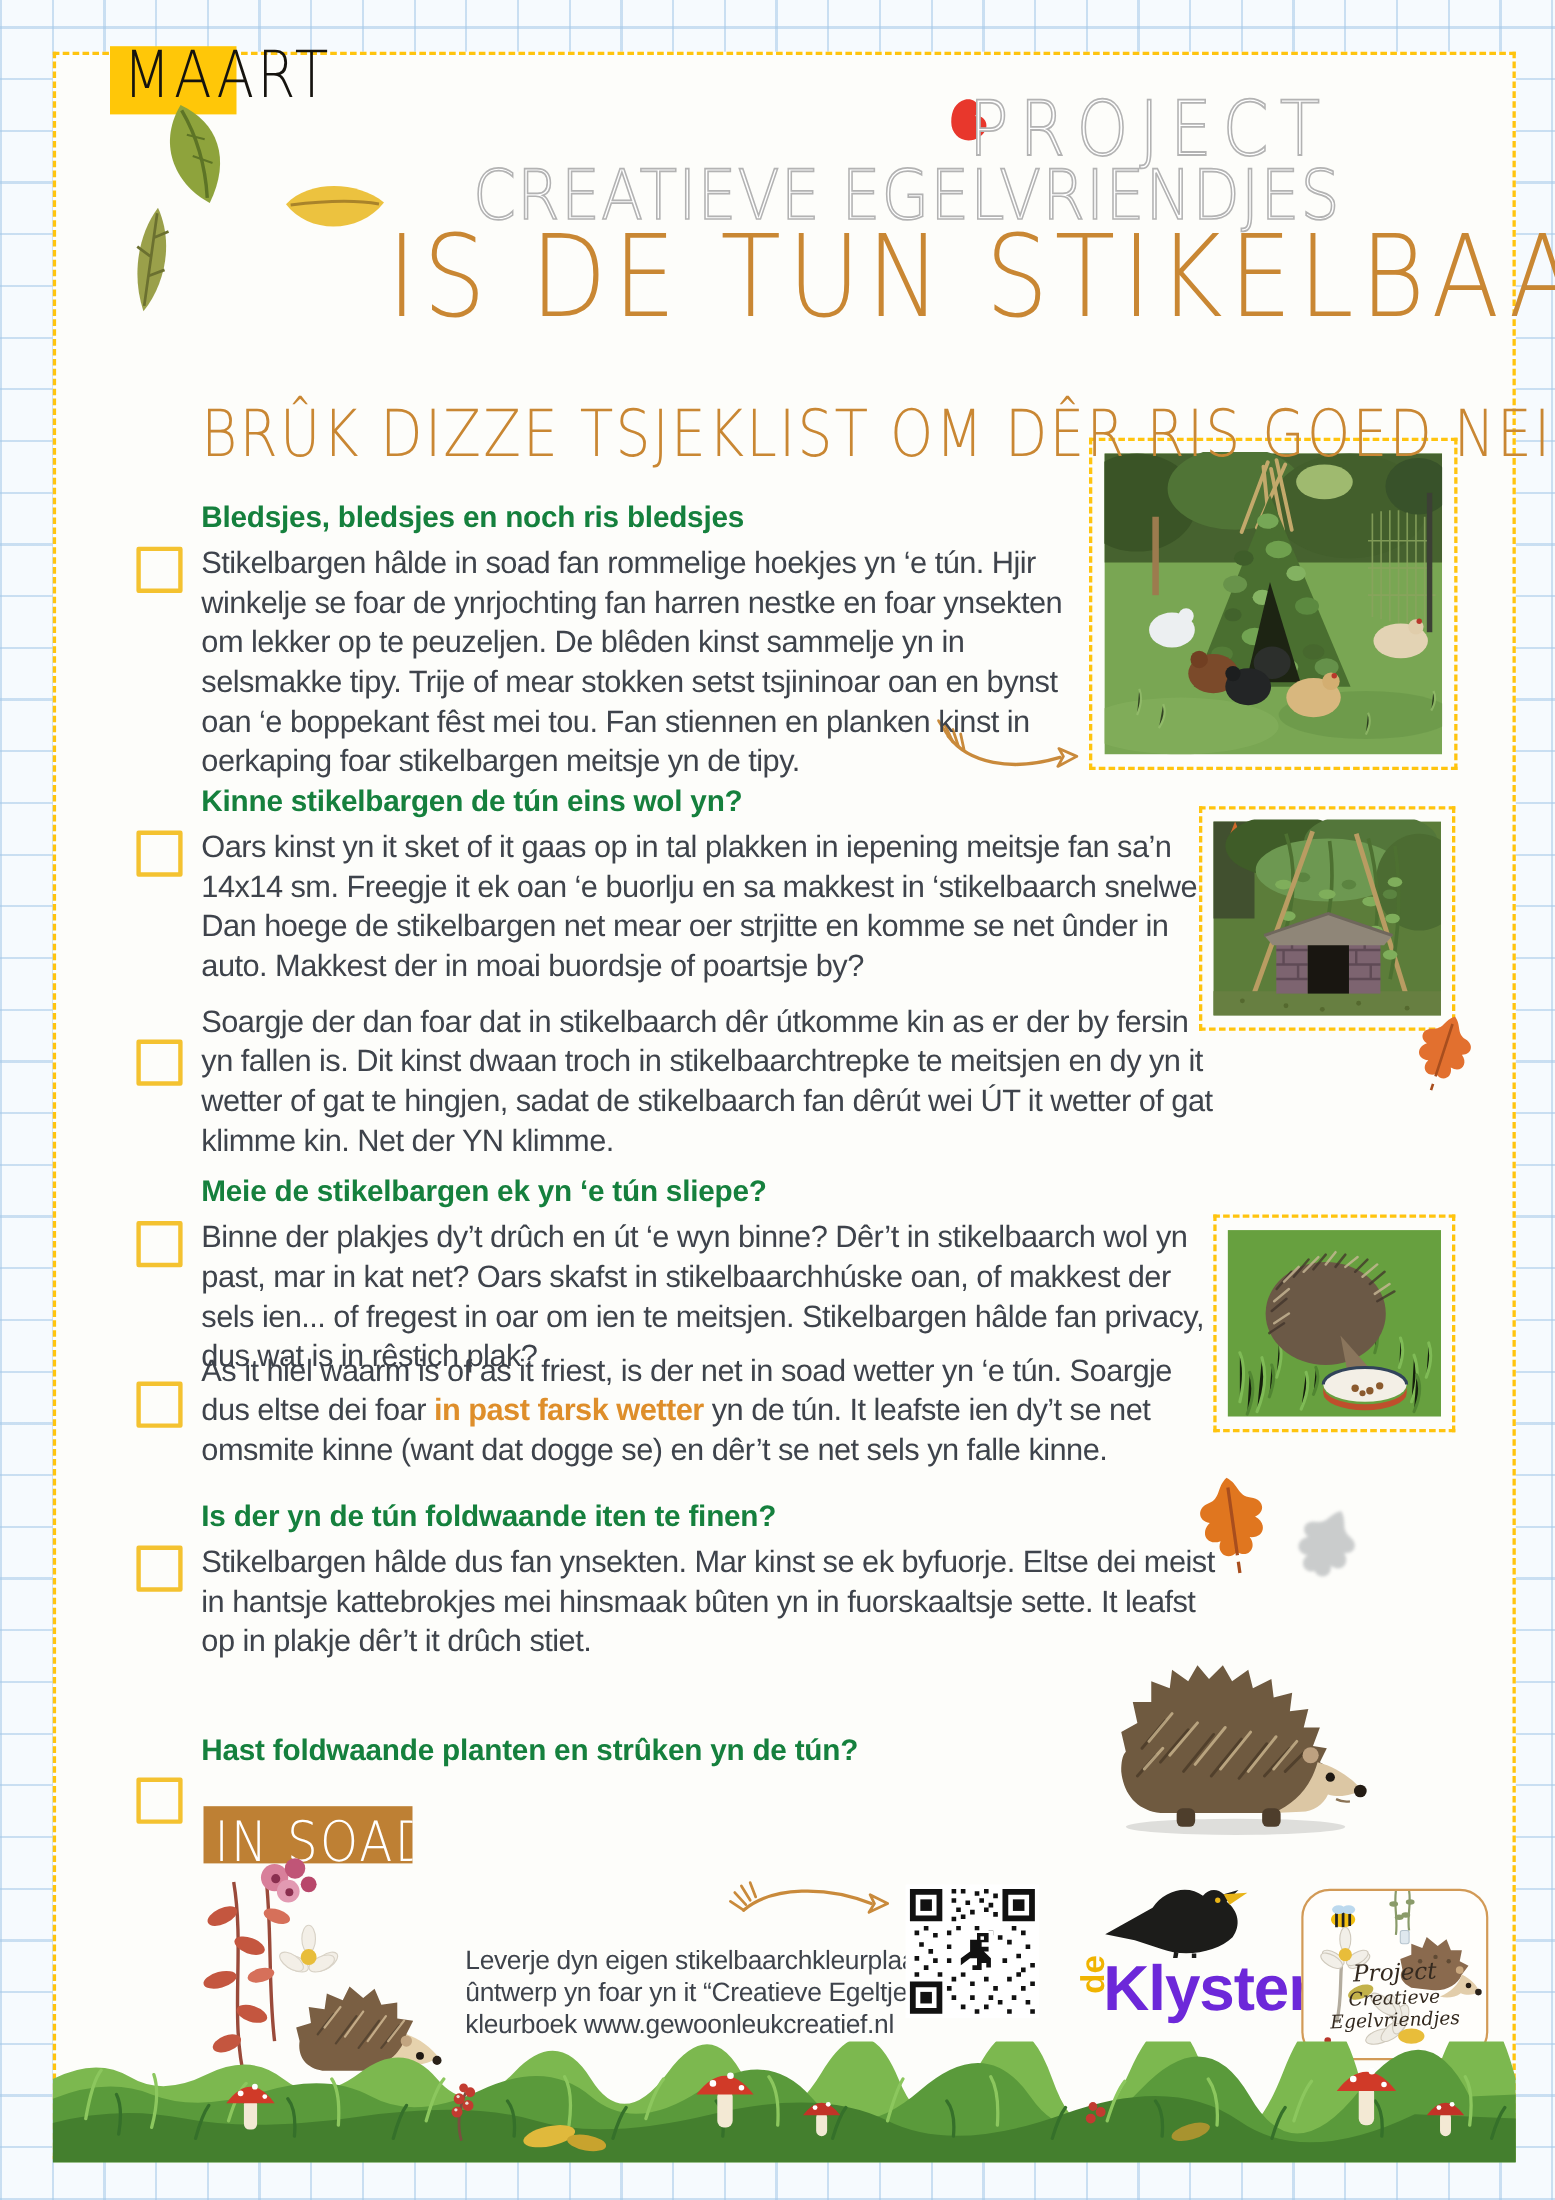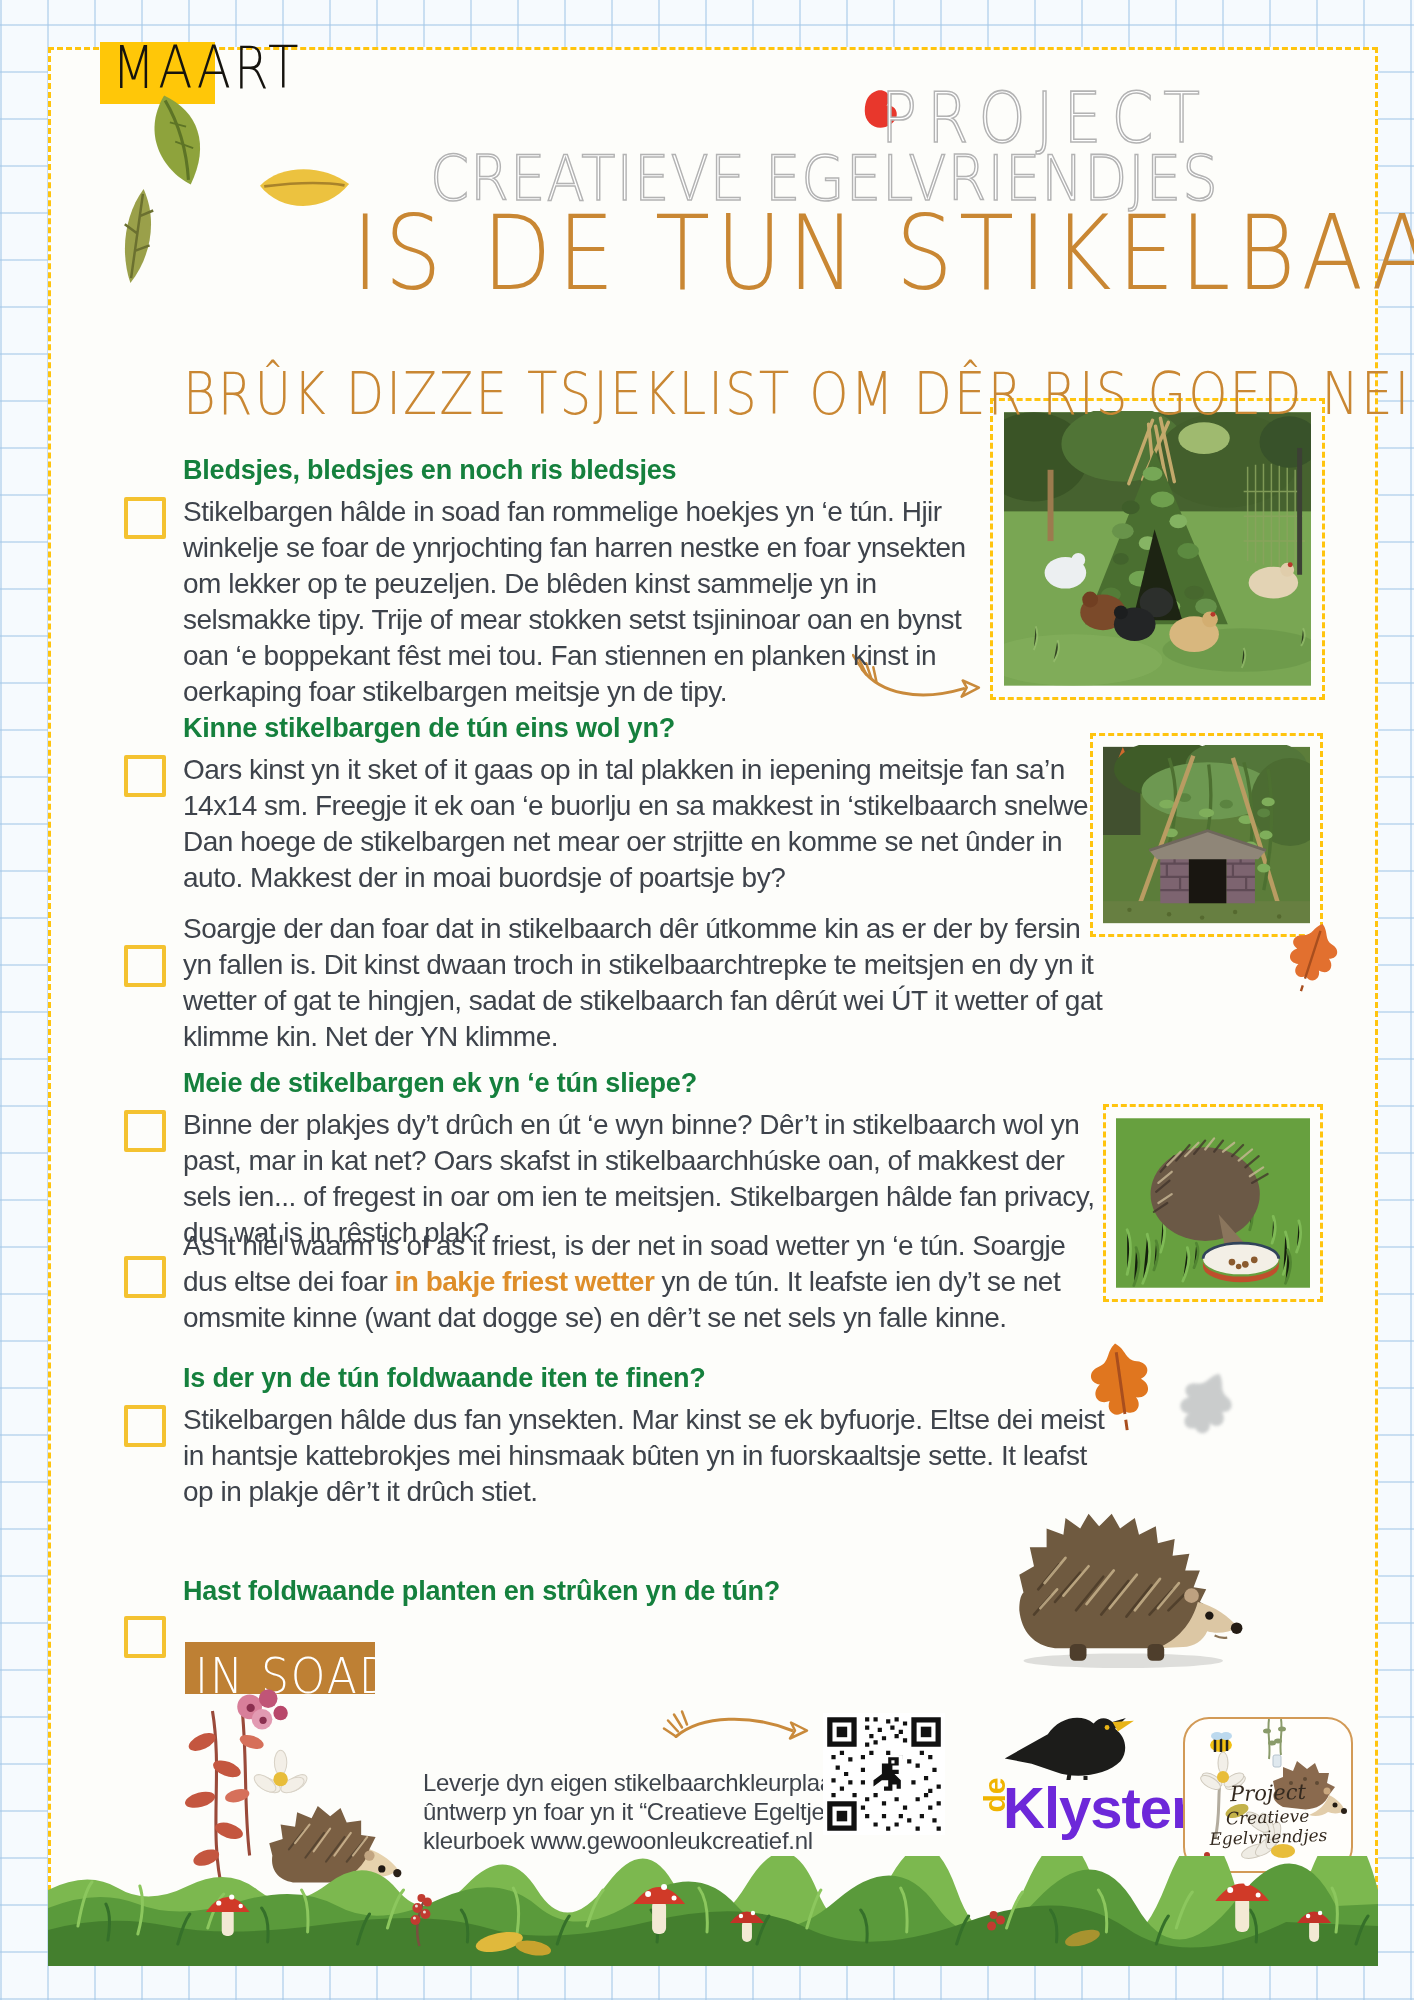--- a/index.html
+++ b/index.html
@@ -295,21 +295,21 @@
 </div>
 
 <div class="sec w930" style="top:1068px;">
   <div class="check" style="top:42px;"></div>
   <h3>Meie de stikelbargen ek yn ‘e tún sliepe?</h3>
   <p>Binne der plakjes dy’t drûch en út ‘e wyn binne? Dêr’t in stikelbaarch wol yn past, mar in kat net? Oars skafst in stikelbaarchhúske oan, of makkest der sels ien... of fregest in oar om ien te meitsjen. Stikelbargen hâlde fan privacy, dus wat is in rêstich plak?</p>
 </div>
 
 <div class="sec w930" style="top:1228px;">
   <div class="check" style="top:28px;"></div>
-  <p style="margin-top:0;"><span>As it hiel waarm is of as it friest, is der net in soad wetter yn ‘e tún. Soargje dus eltse dei foar </span><b>in bakje friest wetter</b><span> yn de tún. It leafste ien dy’t se net omsmite kinne (want dat dogge se) en dêr’t se net sels yn falle kinne.</span></p>
+  <p style="margin-top:0;"><span>As it hiel waarm is of as it friest, is der net in soad wetter yn ‘e tún. Soargje dus eltse dei foar </span><b>in past farsk wetter</b><span> yn de tún. It leafste ien dy’t se net omsmite kinne (want dat dogge se) en dêr’t se net sels yn falle kinne.</span></p>
 </div>
 
 <div class="sec w930" style="top:1363px;">
   <div class="check" style="top:42px;"></div>
   <h3>Is der yn de tún foldwaande iten te finen?</h3>
   <p>Stikelbargen hâlde dus fan ynsekten. Mar kinst se ek byfuorje. Eltse dei meist in hantsje kattebrokjes mei hinsmaak bûten yn in fuorskaaltsje sette. It leafst op in plakje dêr’t it drûch stiet.</p>
 </div>
 
 <div class="sec w930" style="top:1576px;">
   <div class="check" style="top:40px;"></div>

